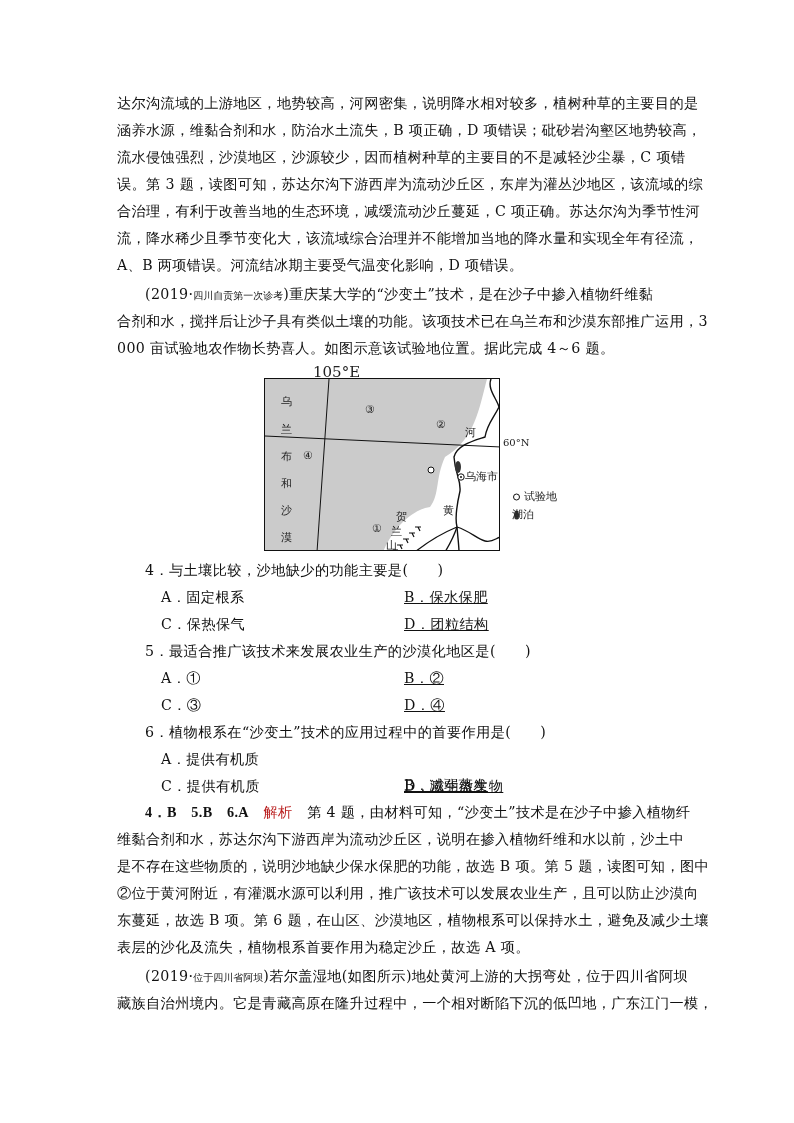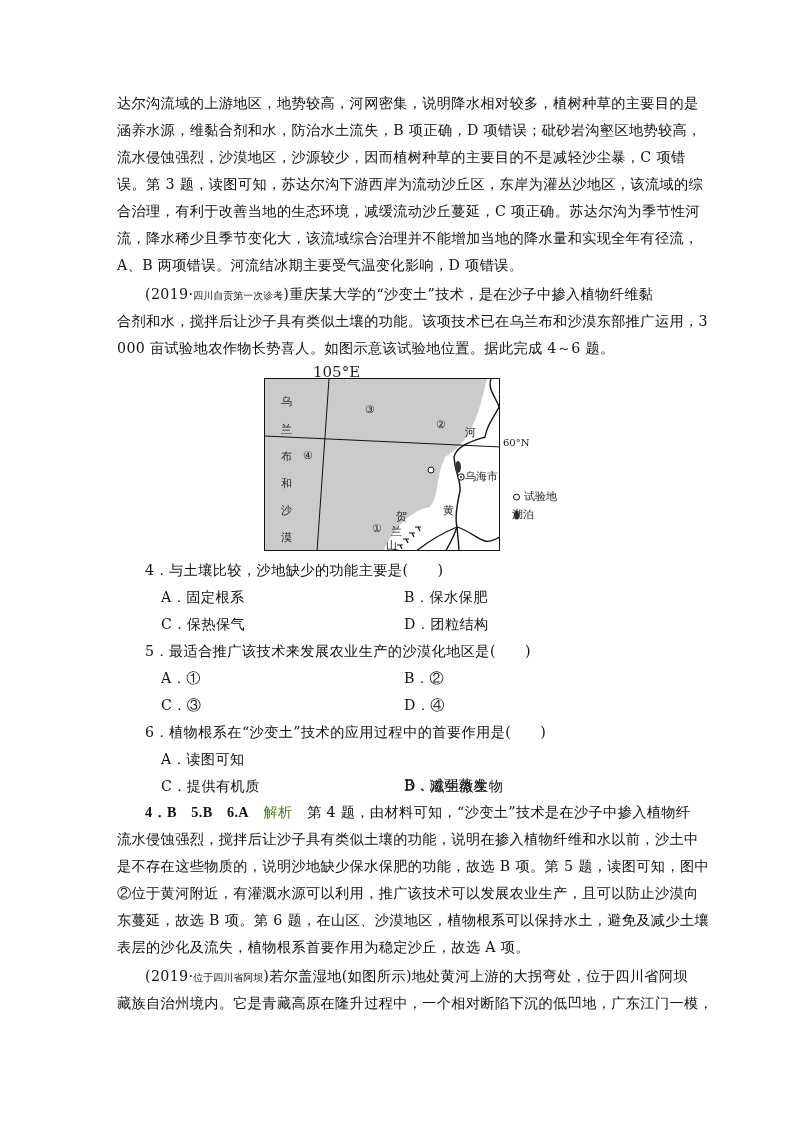--- a/index.html
+++ b/index.html
@@ -5,23 +5,23 @@
   html, body { margin:0; padding:0; background:#ffffff; }
   body { width:794px; height:1123px; position:relative; overflow:hidden;
          font-family:"DejaVu Serif","Liberation Serif",serif; color:#111; }
   .line { position:absolute; left:117px; width:562px; font-size:14.2px; line-height:20px;
           white-space:nowrap; letter-spacing:0.35px; }
   .line.indent { left:145px; width:534px; }
   .small-src { font-size:10px; letter-spacing:0; }
   .q { position:absolute; left:145px; font-size:14.2px; line-height:20px; white-space:nowrap; letter-spacing:0.4px; }
   .opt { position:absolute; font-size:14.2px; line-height:20px; white-space:nowrap; letter-spacing:0.4px; }
   .opt.a { left:145px;margin-left:16px; }
-  .opt.b { left:404px; }
+  .opt.b { left:404px;text-decoration:underline; }
   .ans { font-weight:bold; font-family:"Liberation Serif",serif; }
-  .jiexi { color:#4d7c0f; }
+  .jiexi { color:#b91c1c; }
   #map { position:absolute; left:264px; top:378px; width:236px; height:173px;
          border:1.3px solid #111; box-sizing:border-box; background:#fff; overflow:hidden; }
   .map-lbl { position:absolute; font-size:11px; line-height:12px; white-space:nowrap; color:#222; }
 </style>
 </head>
 <body>
 
 <div>
   <div class="line" style="top:93px">达尔沟流域的上游地区，地势较高，河网密集，说明降水相对较多，植树种草的主要目的是</div>
   <div class="line" style="top:120px">涵养水源，维黏合剂和水，防治水土流失，B 项正确，D 项错误；砒砂岩沟壑区地势较高，</div>
@@ -115,31 +115,31 @@
 </div>
 <div>
   <div class="q" style="top:641px">5．最适合推广该技术来发展农业生产的沙漠化地区是(　　)</div>
   <div class="opt a" style="top:668px">A．①</div>
   <div class="opt b" style="top:668px">B．②</div>
   <div class="opt a" style="top:695px">C．③</div>
   <div class="opt b" style="top:695px">D．④</div>
 </div>
 <div>
   <div class="q" style="top:722px">6．植物根系在“沙变土”技术的应用过程中的首要作用是(　　)</div>
-  <div class="opt a" style="top:749px">A．读图可知</div>
+  <div class="opt a" style="top:749px">A．提供有机质</div>
   <div class="opt b" style="top:775px">B．减弱蒸发</div>
   <div class="opt a" style="top:776px">C．提供有机质</div>
   <div class="opt b" style="top:776px">D．滋生微生物</div>
 </div>
 
 <div>
   <div class="line indent" style="top:802px">
     <span class="ans">4．B　5.B　6.A</span>　<span class="jiexi">解析</span>　<span>第 4 题，由材料可知，“沙变土”技术是在沙子中掺入植物纤</span>
   </div>
-  <div class="line" style="top:829px">流水侵蚀强烈，搅拌后让沙子具有类似土壤的功能，说明在掺入植物纤维和水以前，沙土中</div>
+  <div class="line" style="top:829px">维黏合剂和水，苏达尔沟下游西岸为流动沙丘区，说明在掺入植物纤维和水以前，沙土中</div>
   <div class="line" style="top:856px">是不存在这些物质的，说明沙地缺少保水保肥的功能，故选 B 项。第 5 题，读图可知，图中</div>
   <div class="line" style="top:883px">②位于黄河附近，有灌溉水源可以利用，推广该技术可以发展农业生产，且可以防止沙漠向</div>
   <div class="line" style="top:910px">东蔓延，故选 B 项。第 6 题，在山区、沙漠地区，植物根系可以保持水土，避免及减少土壤</div>
   <div class="line" style="top:937px">表层的沙化及流失，植物根系首要作用为稳定沙丘，故选 A 项。</div>
 </div>
 
 <div>
   <div class="line indent" style="top:966px">
     <span>(2019·</span><span class="small-src">位于四川省阿坝</span><span>)</span><span>若尔盖湿地(如图所示)地处黄河上游的大拐弯处，位于四川省阿坝</span>
   </div>

